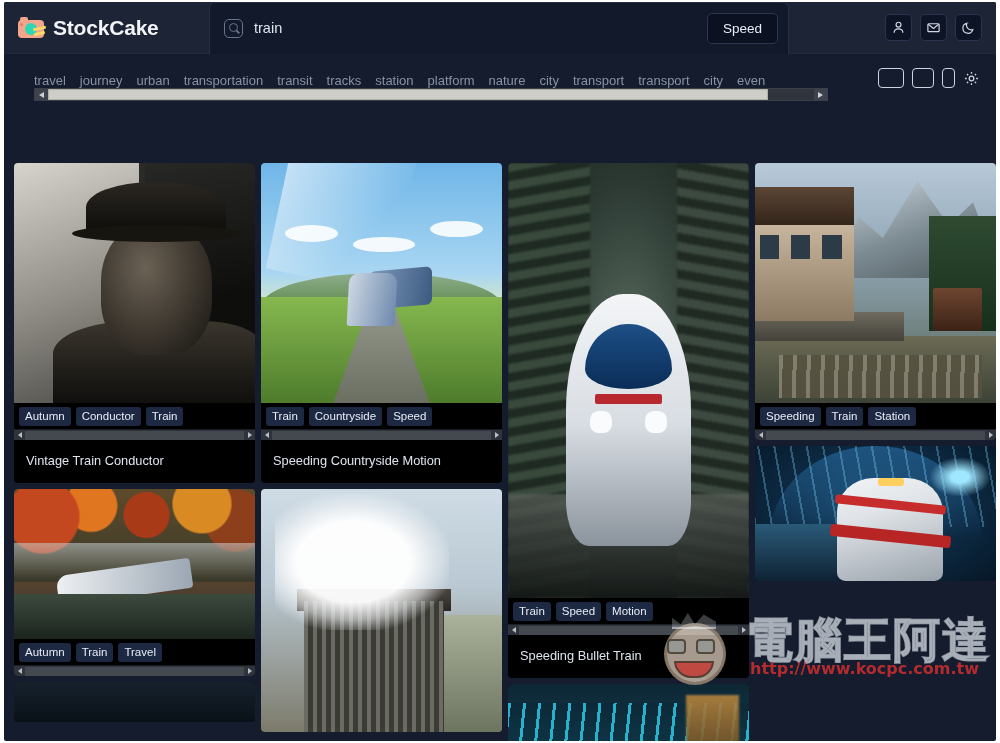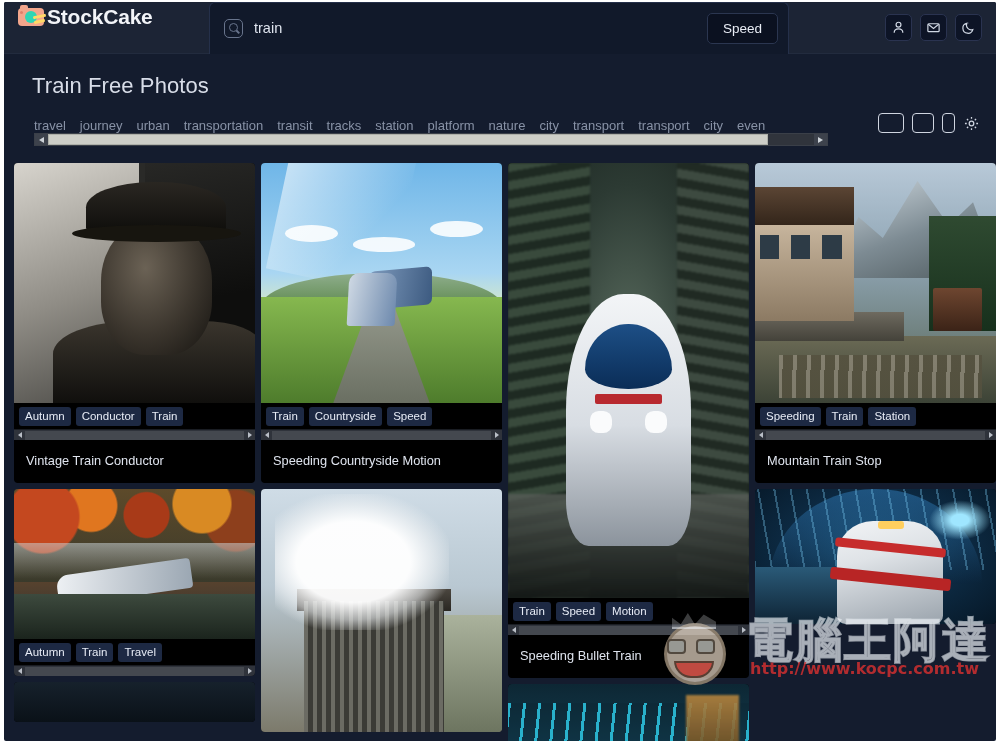--- a/index.html
+++ b/index.html
@@ -27,21 +27,21 @@
   
   .topbar {
     position: relative;
     height: 52px;
     background: #1c2435;
     display: flex;
     align-items: center;
     border-bottom: 1px solid #222b3e;
   }
   .brand {
-    display: flex; gap: 3px;
+    display: flex; align-items: center; gap: 9px;
     padding-left: 14px; width: 205px; flex: 0 0 205px;
     height: 46px;
   }
   .cam-icon { width: 26px; height: 21px; position: relative; flex: 0 0 26px; }
   .cam-body {
     position: absolute; left: 0; top: 3px;
     width: 26px; height: 18px;
     background: #f3a68c; border-radius: 4px;
   }
   .cam-bump {
@@ -453,23 +453,20 @@
           <svg width="15" height="15" viewBox="0 0 16 16" fill="none" stroke="#cfd6e2" stroke-width="1.3">
             <path d="M12.6 10.2A5.2 5.2 0 0 1 6.1 3.5a5.4 5.4 0 1 0 6.5 6.7Z"></path>
             <circle cx="5.3" cy="4.4" r=".7" fill="#cfd6e2" stroke="none"></circle>
             <circle cx="7.4" cy="3.2" r=".5" fill="#cfd6e2" stroke="none"></circle>
           </svg>
         </span>
       </div>
     </div>
   </div>
 
-  <div class="titlebar">
-    <div class="page-title">Train Free Photos</div>
-  </div>
 
   <div class="tagzone">
     <div class="tagrow" id="tag-list">
           <span class="tag-link">travel</span>
           <span class="tag-link">journey</span>
           <span class="tag-link">urban</span>
           <span class="tag-link">transportation</span>
           <span class="tag-link">transit</span>
           <span class="tag-link">tracks</span>
           <span class="tag-link">station</span>
@@ -667,21 +664,20 @@
         </div>
         <div class="cardscroll">
           <div class="arrow left">
                 <i></i>
               </div>
           <div class="track"></div>
           <div class="arrow right">
                 <i></i>
               </div>
         </div>
-        <div class="card-title">Mountain Train Stop</div>
       </div>
 
       <div class="card">
         <div class="photo p8">
           <span class="arch"></span>
               <span class="beams"></span>
           <span class="plat"></span>
               <span class="glow"></span>
           <span class="train8"></span>
               <span class="red1"></span>

